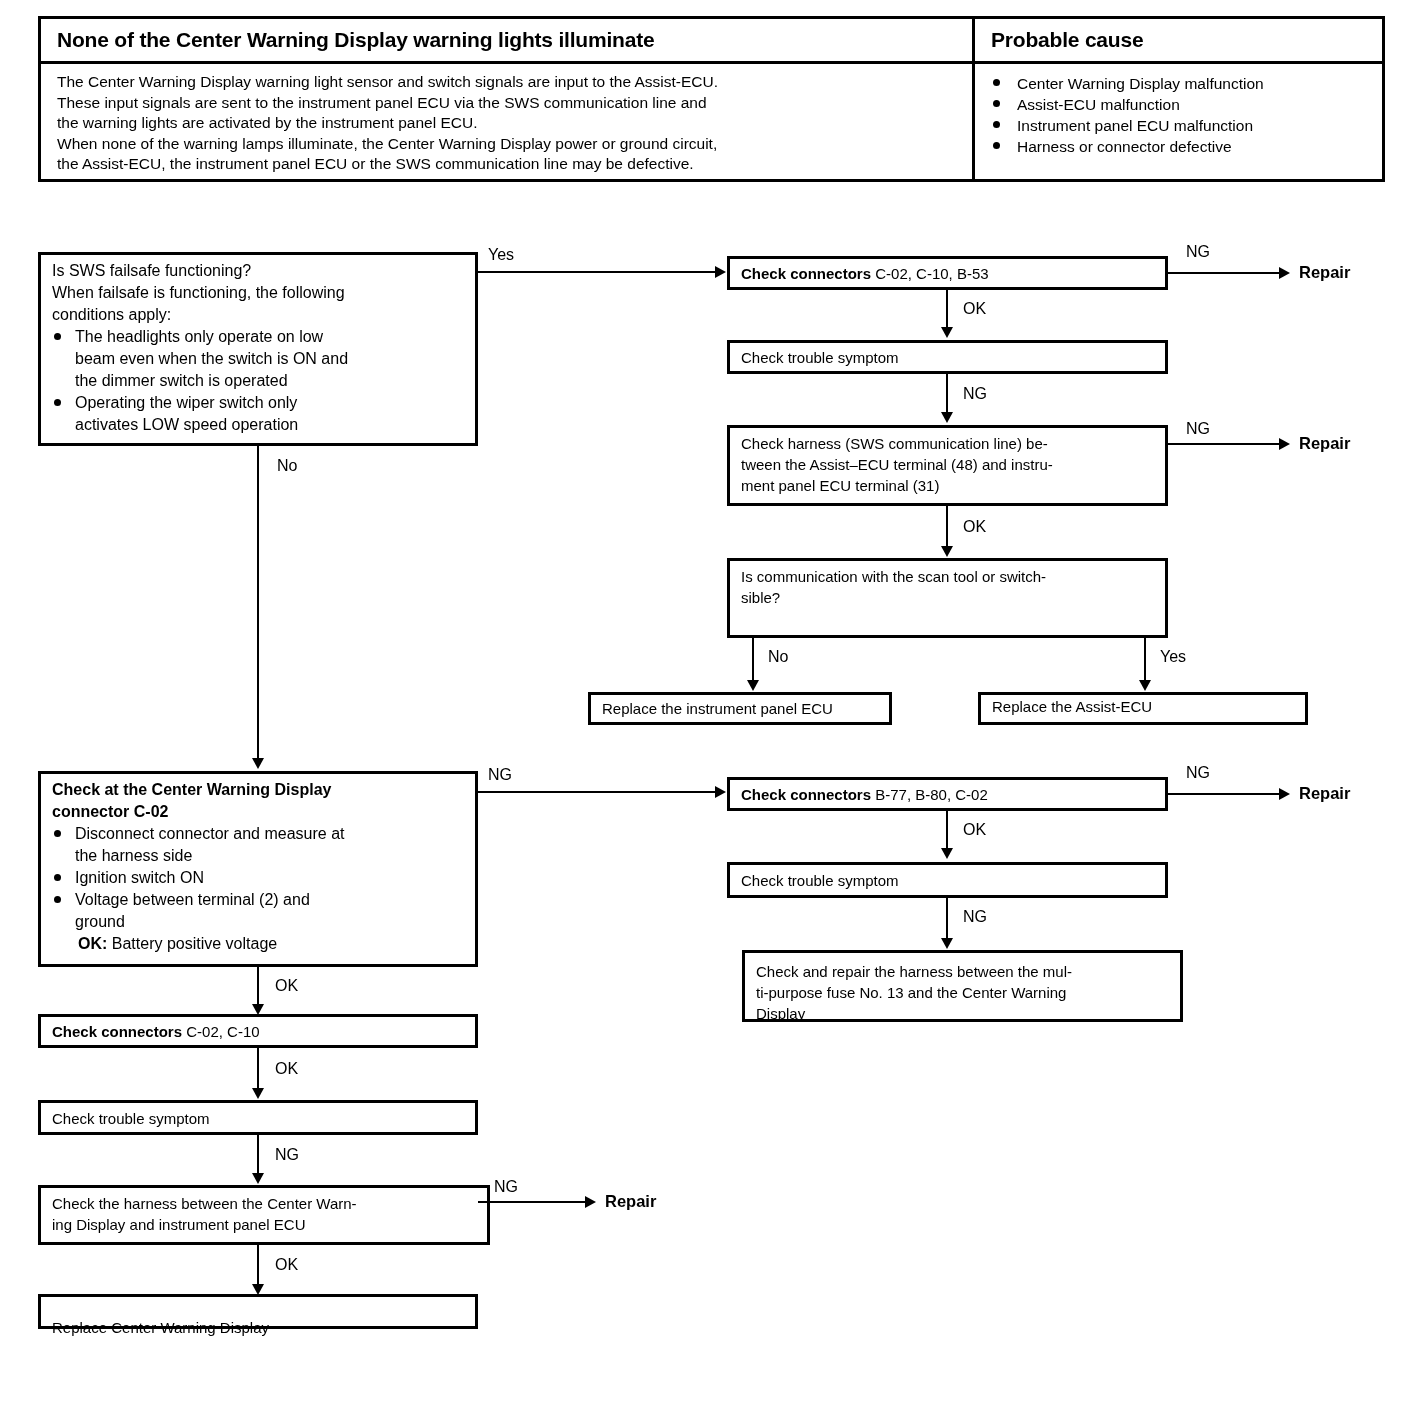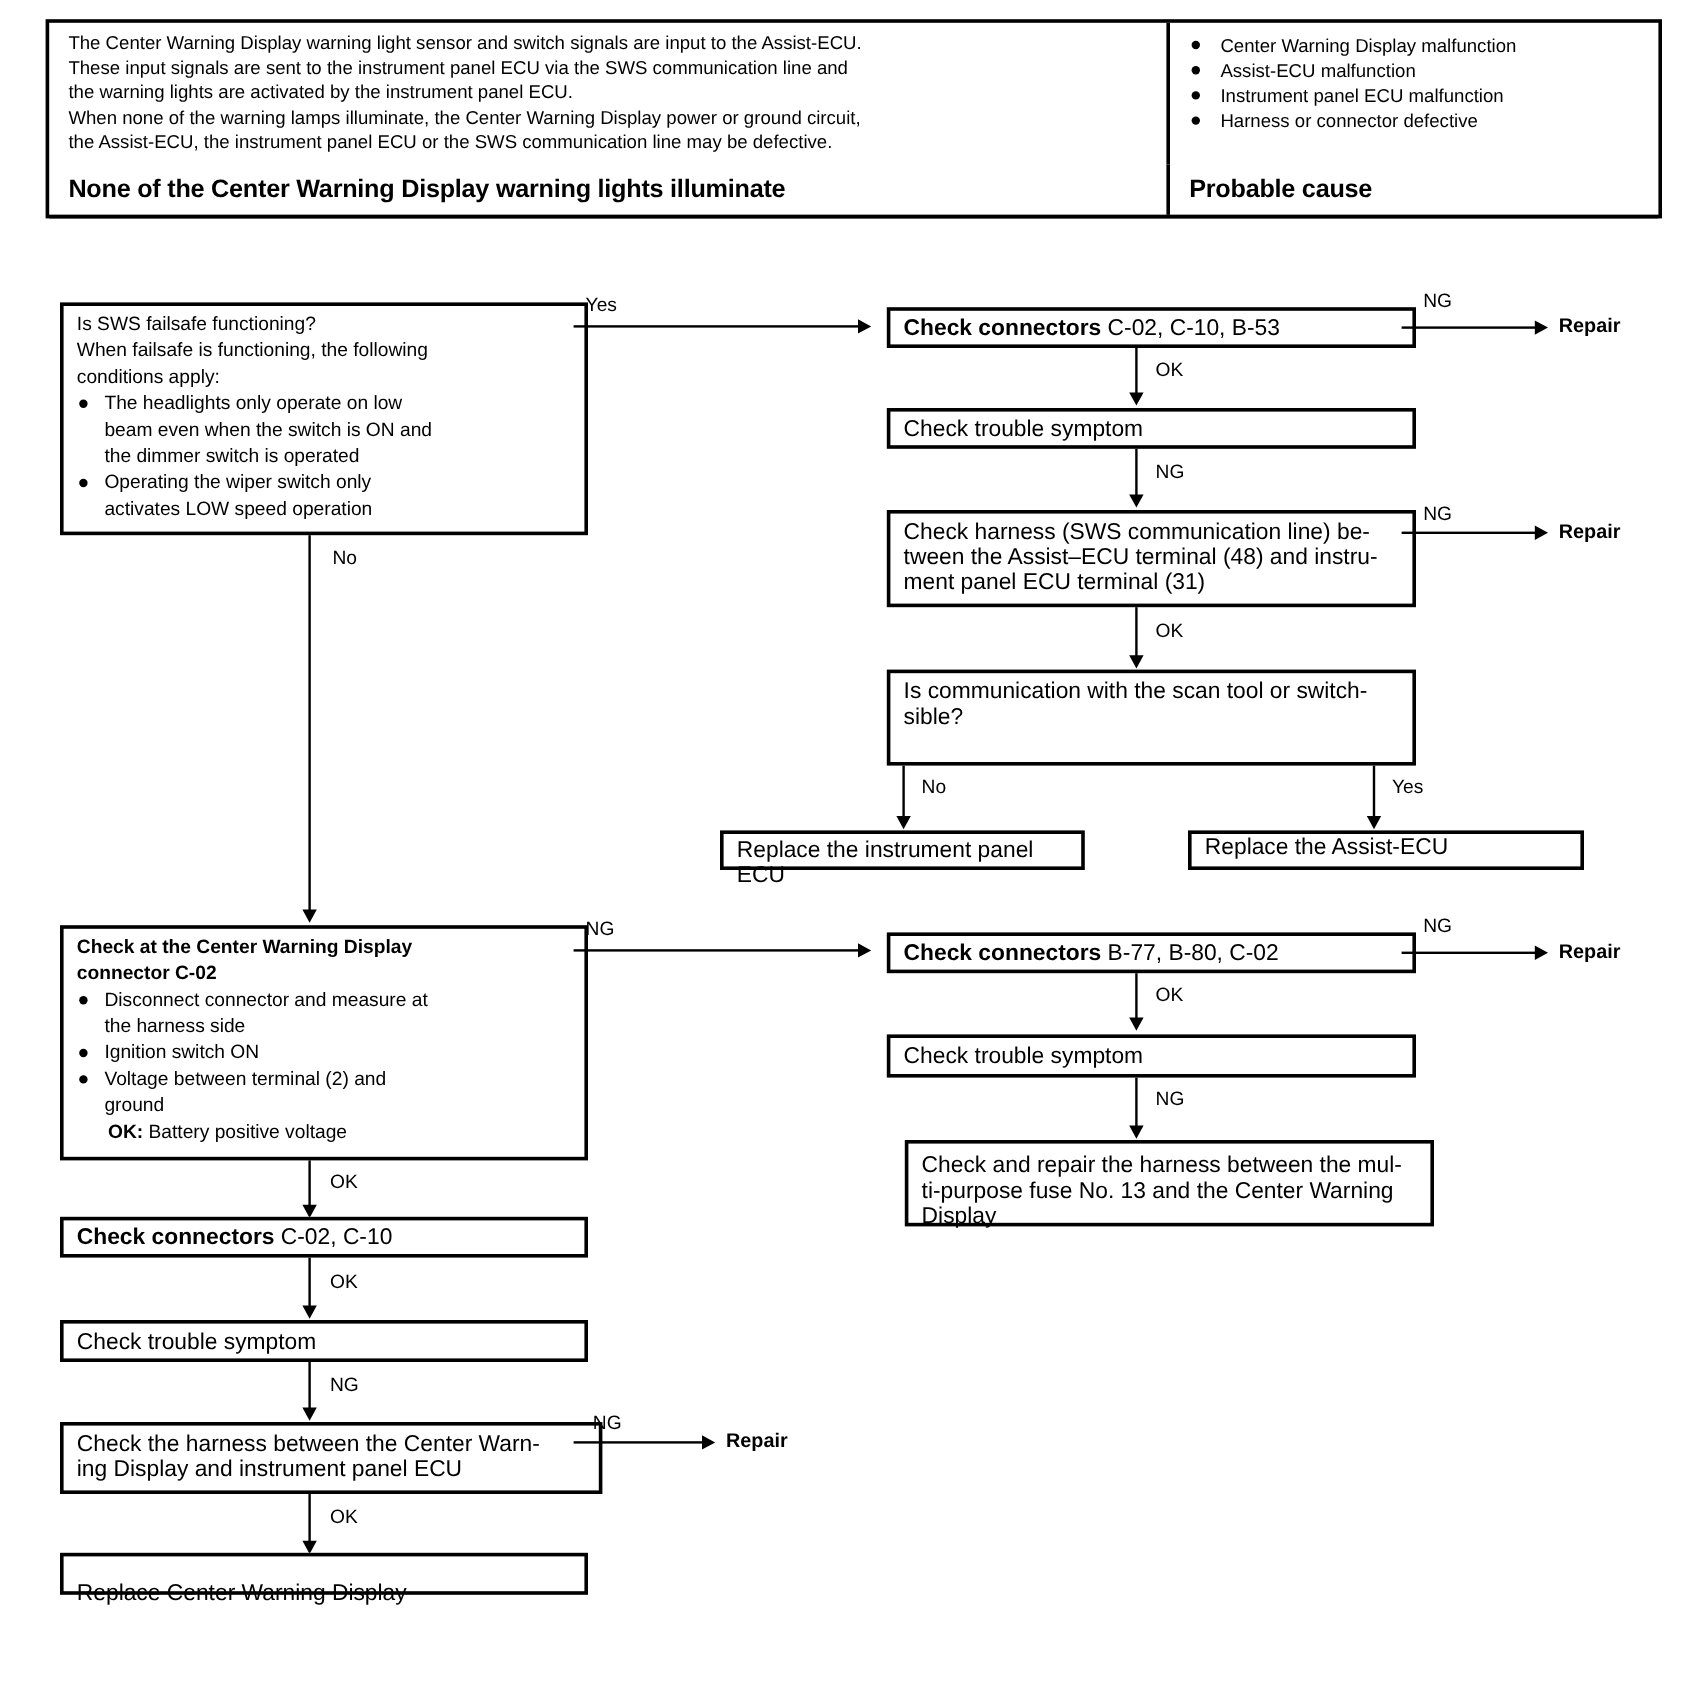--- a/index.html
+++ b/index.html
@@ -18,41 +18,49 @@
   .hdr-c1{width:934px;box-sizing:border-box;border-right:3px solid #000;}
   .hdr-c2{flex:1;box-sizing:border-box;}
   .hdr-title{font-size:21px;font-weight:bold;padding:9px 0 0 16px;letter-spacing:-.2px;}
   .hdr-body{font-size:15.5px;line-height:20.5px;padding:8px 10px 0 16px;}
   .hdr-body div{white-space:nowrap;}
   .cause-list{padding:9px 0 0 14px;}
   .cause-item{display:flex;align-items:flex-start;font-size:15.5px;line-height:21px;white-space:nowrap;}
   .cause-item .bul{display:inline-block;width:7px;height:7px;border-radius:50%;
        background:#000;margin:6px 17px 0 4px;flex:none;}
   
-  .box{position:absolute;box-sizing:border-box;border:3px solid #000;background:#fff;margin-left:12px;}
-  .box .txt{font-size:19px;line-height:21px;padding:5px 8px 0 11px;}
+  .box{position:absolute;box-sizing:border-box;border:3px solid #000;background:#fff;}
+  .box .txt{font-size:15px;line-height:21px;padding:5px 8px 0 11px;}
   .box .txt.big{font-size:16px;line-height:22px;}
   .b{font-weight:bold;}
   .lbl{position:absolute;font-size:16px;line-height:17px;white-space:nowrap;}
   .lblb{position:absolute;font-size:16.5px;font-weight:bold;white-space:nowrap;}
   .li{display:flex;align-items:flex-start;}
   .li .bul{display:inline-block;width:7px;height:7px;border-radius:50%;background:#000;
        margin:7px 14px 0 2px;flex:none;}
   .vline{position:absolute;width:2px;background:#000;}
   .hline{position:absolute;height:2px;background:#000;}
   .arrd{position:absolute;width:0;height:0;border-left:6px solid transparent;
         border-right:6px solid transparent;border-top:11px solid #000;}
   .arrr{position:absolute;width:0;height:0;border-top:6px solid transparent;
         border-bottom:6px solid transparent;border-left:11px solid #000;}
   .ind{padding-left:26px;}
 </style>
 </head>
 <body>
 
 <div class="hdr">
+  <div class="hdr-row hdr-top">
+    <div class="hdr-c1">
+      <div class="hdr-title">None of the Center Warning Display warning lights illuminate</div>
+    </div>
+    <div class="hdr-c2">
+      <div class="hdr-title">Probable cause</div>
+    </div>
+  </div>
   <div class="hdr-row hdr-bot">
     <div class="hdr-c1">
       <div class="hdr-body">
         <div>The Center Warning Display warning light sensor and switch signals are input to the Assist-ECU.</div>
         <div>These input signals are sent to the instrument panel ECU via the SWS communication line and</div>
         <div>the warning lights are activated by the instrument panel ECU.</div>
         <div>When none of the warning lamps illuminate, the Center Warning Display power or ground circuit,</div>
         <div>the Assist-ECU, the instrument panel ECU or the SWS communication line may be defective.</div>
       </div>
     </div>
@@ -70,28 +78,20 @@
             <span class="bul"></span>
             <span>Instrument panel ECU malfunction</span>
           </div>
         <div class="cause-item">
             <span class="bul"></span>
             <span>Harness or connector defective</span>
           </div>
       </div>
     </div>
   </div>
-  <div class="hdr-row hdr-top">
-    <div class="hdr-c1">
-      <div class="hdr-title">None of the Center Warning Display warning lights illuminate</div>
-    </div>
-    <div class="hdr-c2">
-      <div class="hdr-title">Probable cause</div>
-    </div>
-  </div>
 </div>
 
 <div class="box" style="left:38px;top:252px;width:440px;height:194px;">
   <div class="txt big">
     <div>Is SWS failsafe functioning?</div>
     <div>When  failsafe  is  functioning,  the  following</div>
     <div>conditions apply:</div>
     <div class="li">
       <span class="bul"></span>
       <span>

